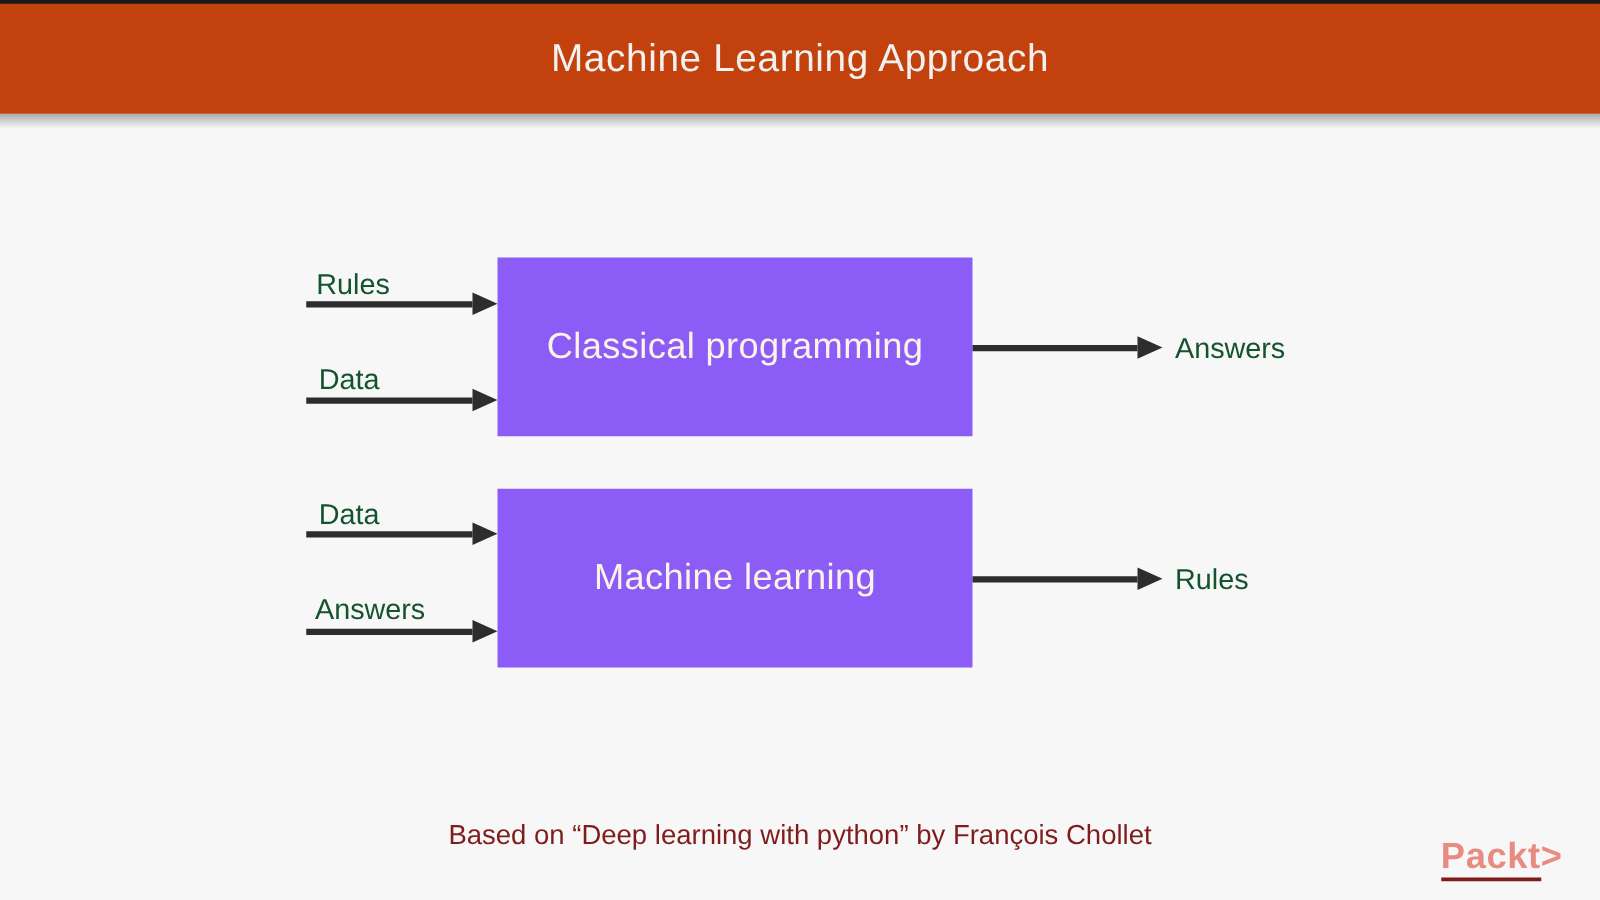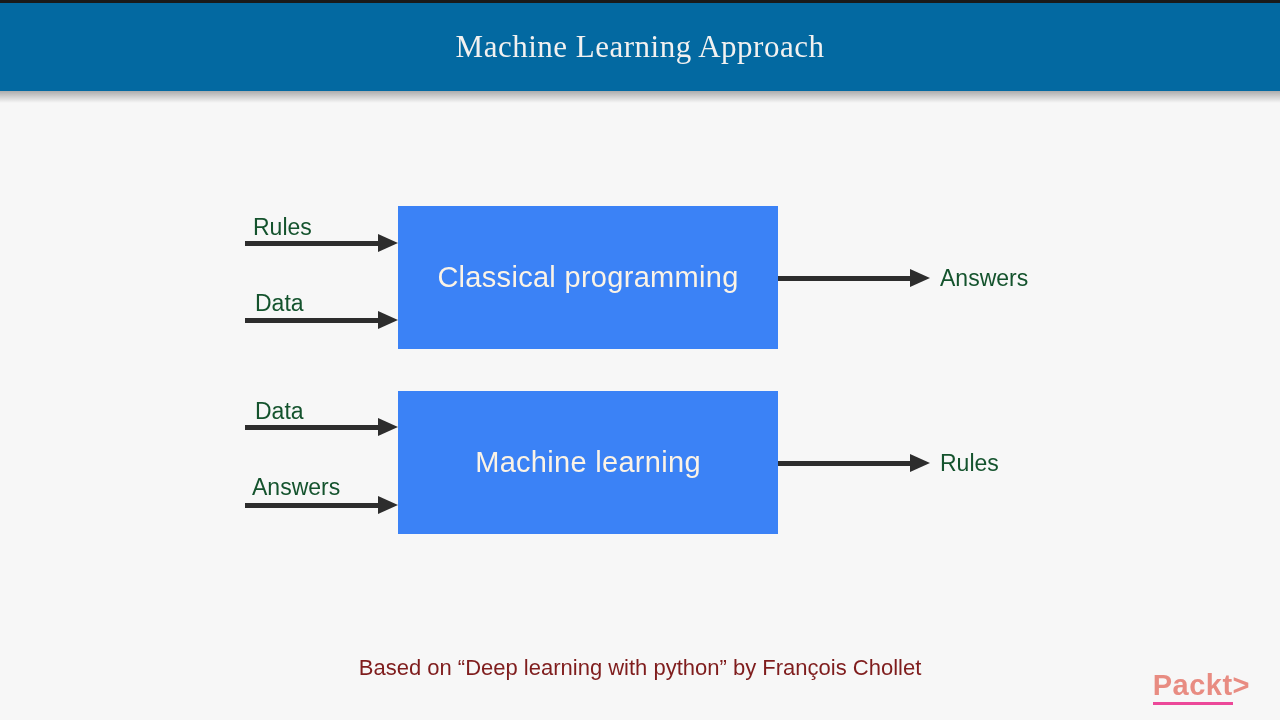--- a/index.html
+++ b/index.html
@@ -13,45 +13,44 @@
     width: 1280px;
     height: 720px;
     background: #f7f7f7;
   }
 
   
   .titlebar {
     position: absolute;
     left: 0; top: 0;
     width: 1280px; height: 91px;
-    background: #0369a1;
+    background: #c2410c;
     border-top: 3px solid #1a1a1a;
     display: flex;
     align-items: center;
     justify-content: center;
-    font-family: Liberation Serif, serif;
   }
   .titlebar h1 {
     color: #f2f1f0;
     font-size: 31px;
     font-weight: 500;
     letter-spacing: 0.5px;
   }
   .titlebar-shadow {
     position: absolute;
     left: 0; top: 91px;
     width: 1280px; height: 12px;
     background: linear-gradient(to bottom, rgba(0,0,0,0.30), rgba(0,0,0,0.0));
   }
 
   
   .flow-box {
     position: absolute;
     width: 380px; height: 143px;
-    background: #3b82f6;
+    background: #8b5cf6;
     display: flex;
     align-items: center;
     justify-content: center;
   }
   .flow-box span {
     color: #fbf3e6;
     font-size: 29px;
     letter-spacing: 0.3px;
   }
   .box-1 { left: 398px; top: 206px; }
@@ -99,21 +98,21 @@
     position: absolute;
     right: 30px; top: 670px;
     color: #e88c82;
     font-size: 29px;
     font-weight: bold;
     letter-spacing: 0.5px;
     white-space: nowrap;
     line-height: 30px;
   }
   .packt-logo .packt-word {
-    border-bottom: 3px solid #ec4899;
+    border-bottom: 3px solid #7f1d1d;
     padding-bottom: 1px;
   }
   .packt-logo .packt-chevron {
     font-weight: bold;
   }
 </style>
 </head>
 <body>
 
 <div class="stage">

